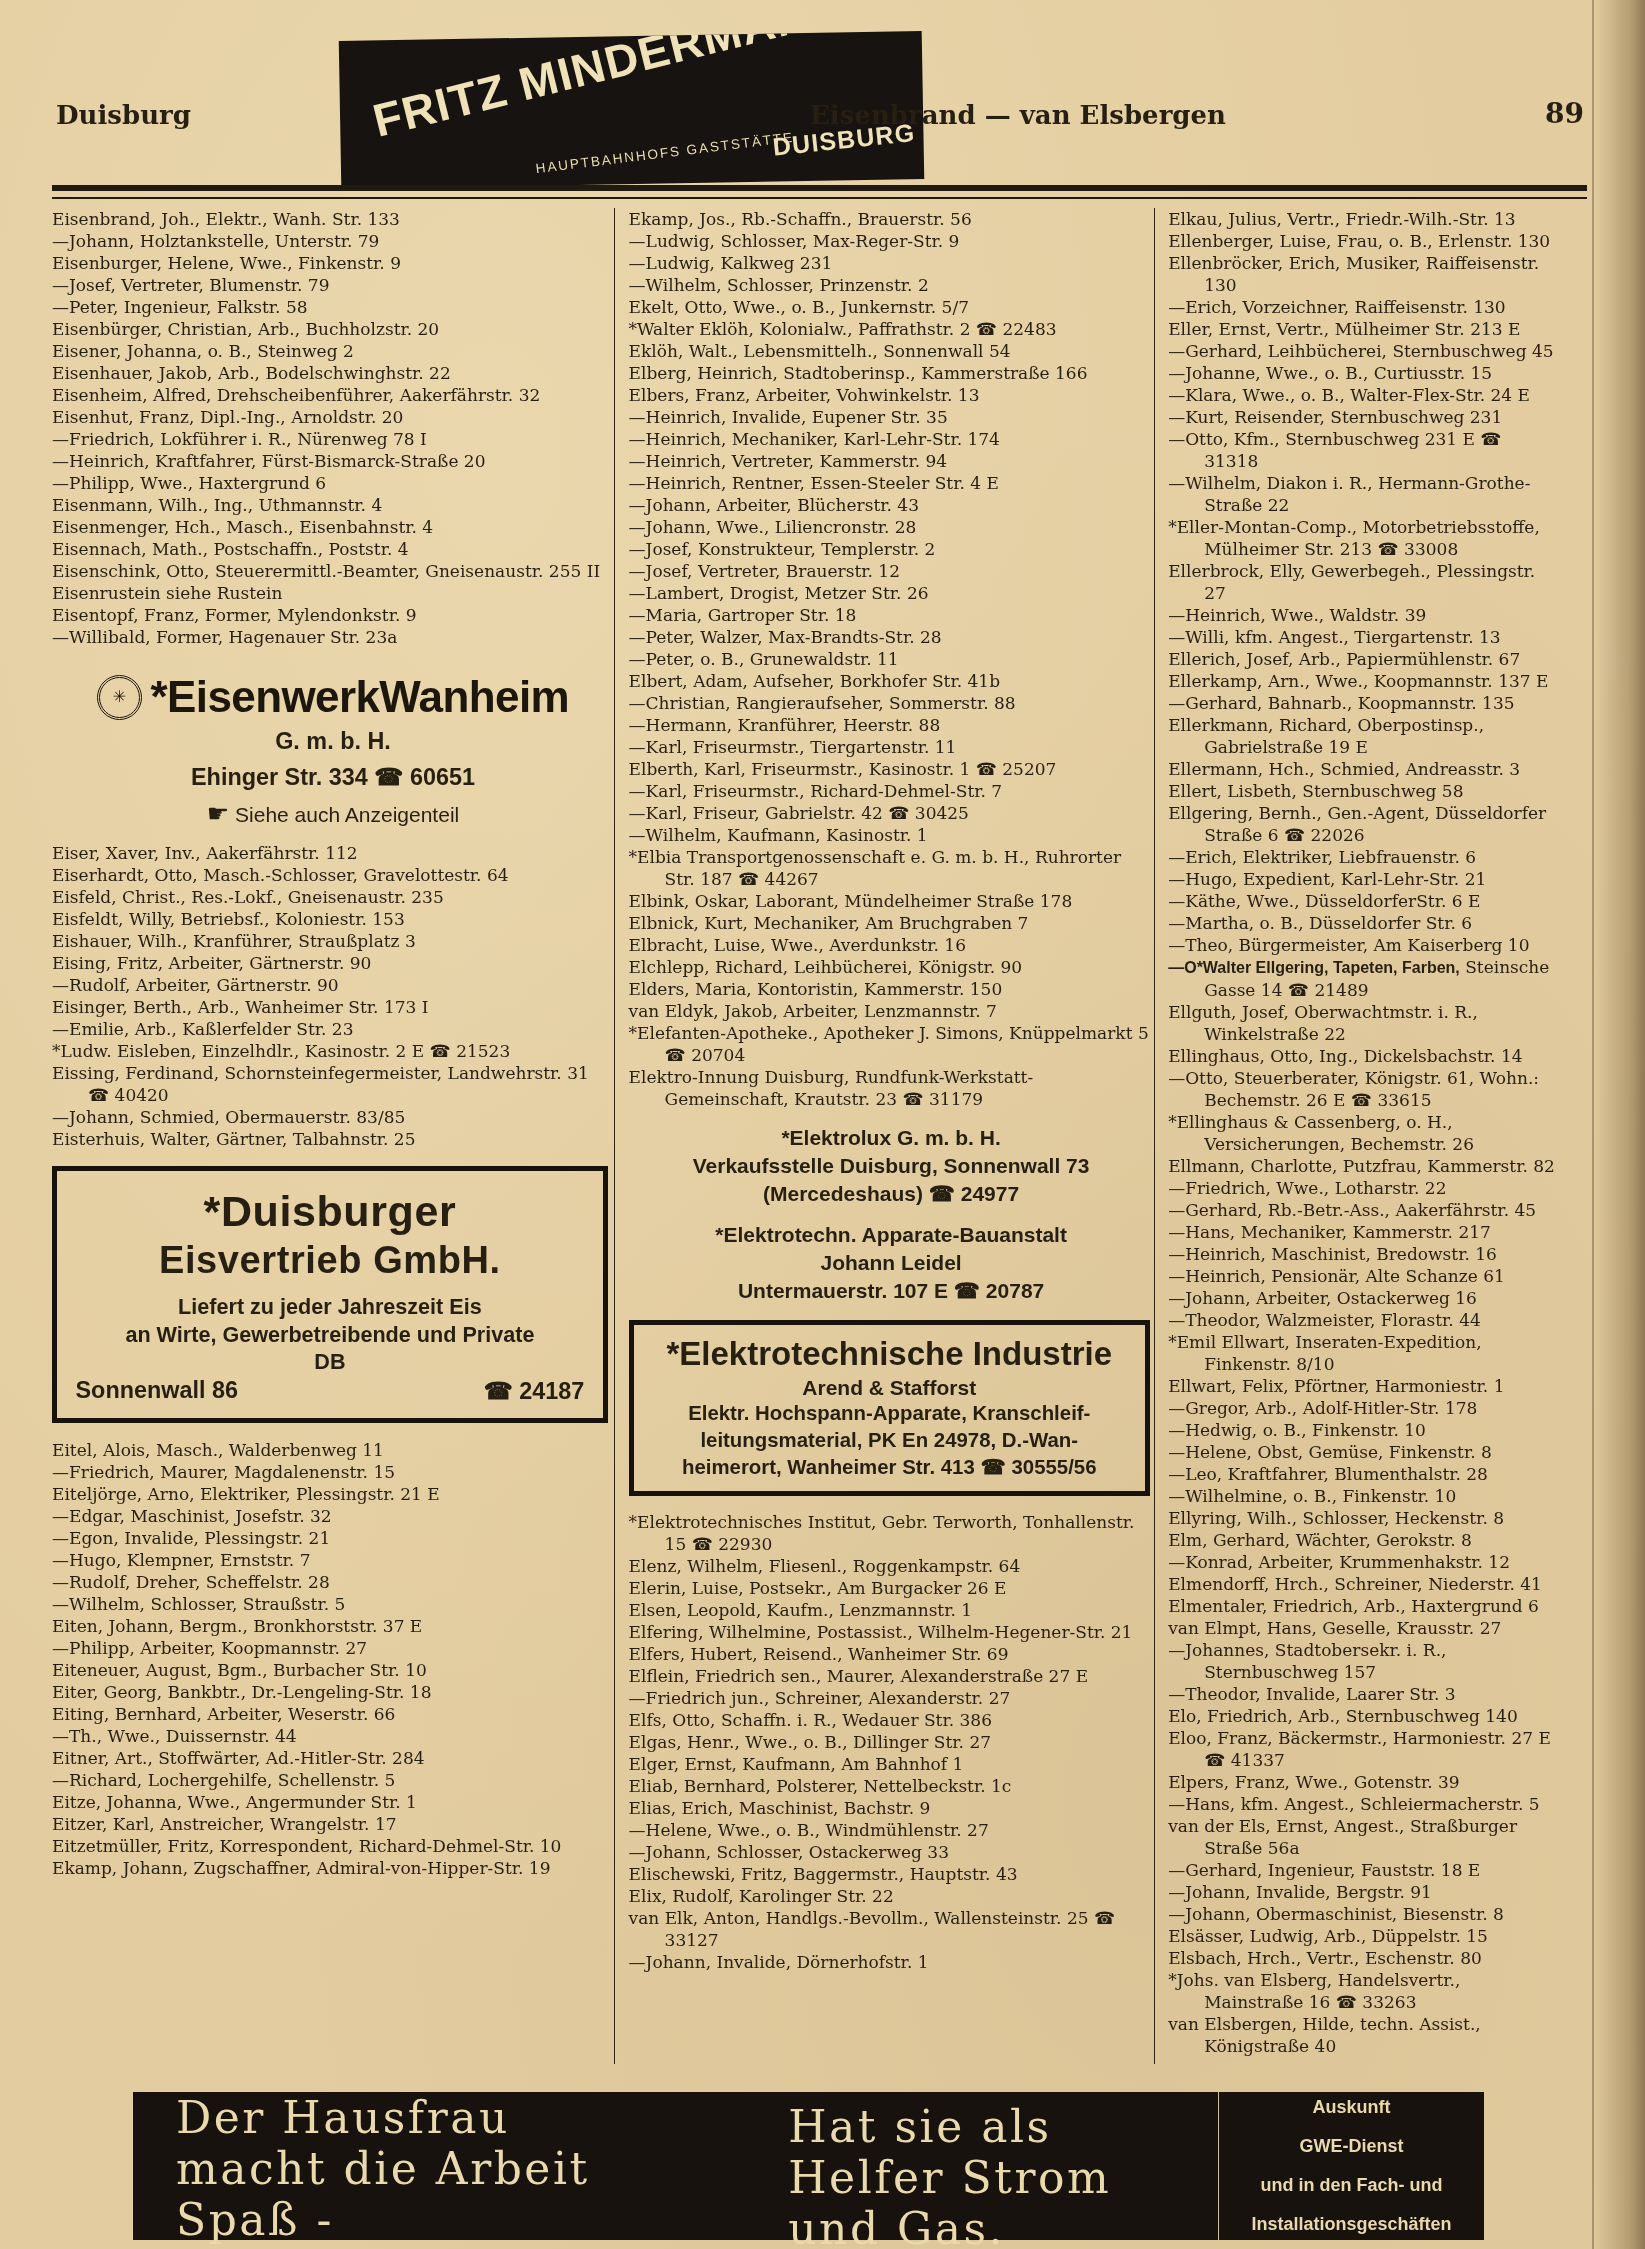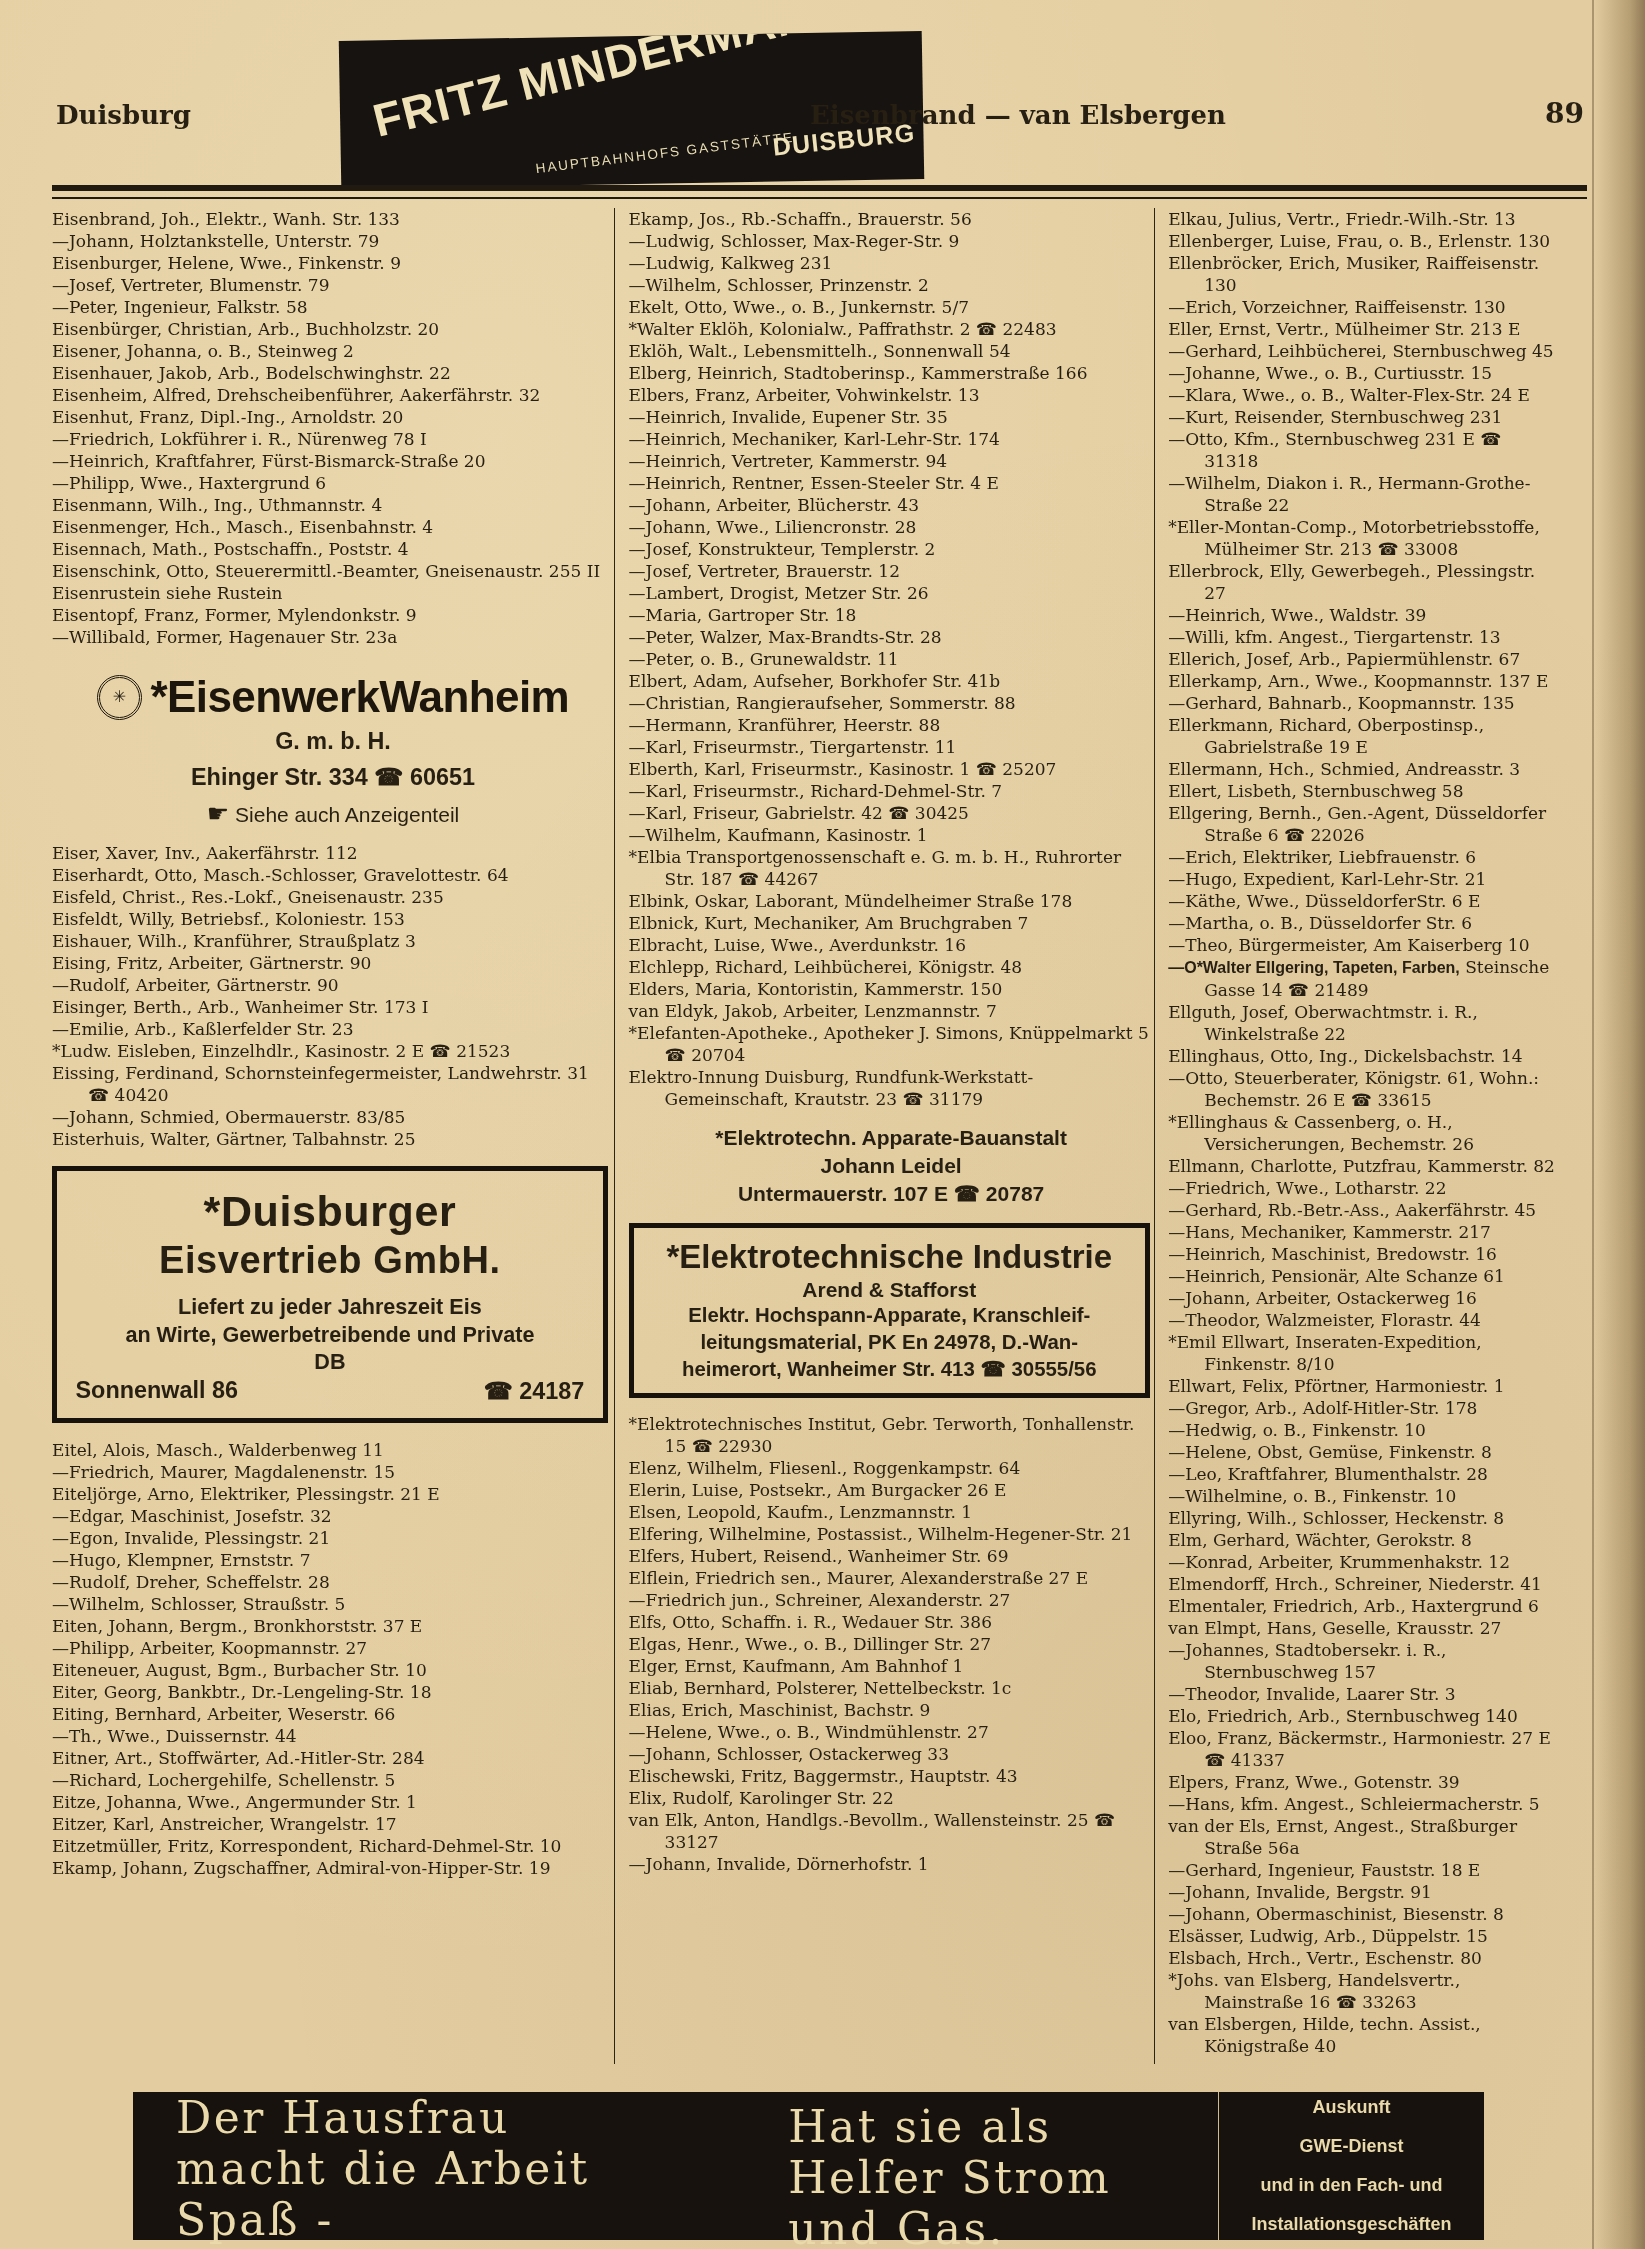--- a/index.html
+++ b/index.html
@@ -208,25 +208,30 @@
       <div class="entry">—Hermann, Kranführer, Heerstr. 88</div>
       <div class="entry">—Karl, Friseurmstr., Tiergartenstr. 11</div>
       <div class="entry">Elberth, Karl, Friseurmstr., Kasinostr. 1 ☎ 25207</div>
       <div class="entry">—Karl, Friseurmstr., Richard-Dehmel-Str. 7</div>
       <div class="entry">—Karl, Friseur, Gabrielstr. 42 ☎ 30425</div>
       <div class="entry">—Wilhelm, Kaufmann, Kasinostr. 1</div>
       <div class="entry">*Elbia Transportgenossenschaft e. G. m. b. H., Ruhrorter Str. 187 ☎ 44267</div>
       <div class="entry">Elbink, Oskar, Laborant, Mündelheimer Straße 178</div>
       <div class="entry">Elbnick, Kurt, Mechaniker, Am Bruchgraben 7</div>
       <div class="entry">Elbracht, Luise, Wwe., Averdunkstr. 16</div>
-      <div class="entry">Elchlepp, Richard, Leihbücherei, Königstr. 48</div>
+      <div class="entry">Elchlepp, Richard, Leihbücherei, Königstr. 90</div>
       <div class="entry">Elders, Maria, Kontoristin, Kammerstr. 150</div>
       <div class="entry">van Eldyk, Jakob, Arbeiter, Lenzmannstr. 7</div>
       <div class="entry">*Elefanten-Apotheke., Apotheker J. Simons, Knüppelmarkt 5 ☎ 20704</div>
       <div class="entry">Elektro-Innung Duisburg, Rundfunk-Werkstatt-Gemeinschaft, Krautstr. 23 ☎ 31179</div>
+      <div class="ad-block ad-center" id="ad-elektrolux">
+      <div>*Elektrolux G. m. b. H.</div>
+      <div>Verkaufsstelle Duisburg, Sonnenwall 73</div>
+      <div>(Mercedeshaus)  ☎ 24977</div>
+    </div>
       <div class="ad-block ad-center" id="ad-leidel">
       <div>*Elektrotechn. Apparate-Bauanstalt</div>
       <div>Johann Leidel</div>
       <div>Untermauerstr. 107 E  ☎ 20787</div>
     </div>
       <div class="ad-block ad-boxed" id="ad-elektro_industrie">
       <div class="bx-t1">*Elektrotechnische Industrie</div>
       <div class="bx-t2">Arend &amp; Stafforst</div>
       <div class="bx-l">Elektr. Hochspann-Apparate, Kranschleif-</div>
       <div class="bx-l">leitungsmaterial, PK En 24978, D.-Wan-</div>

